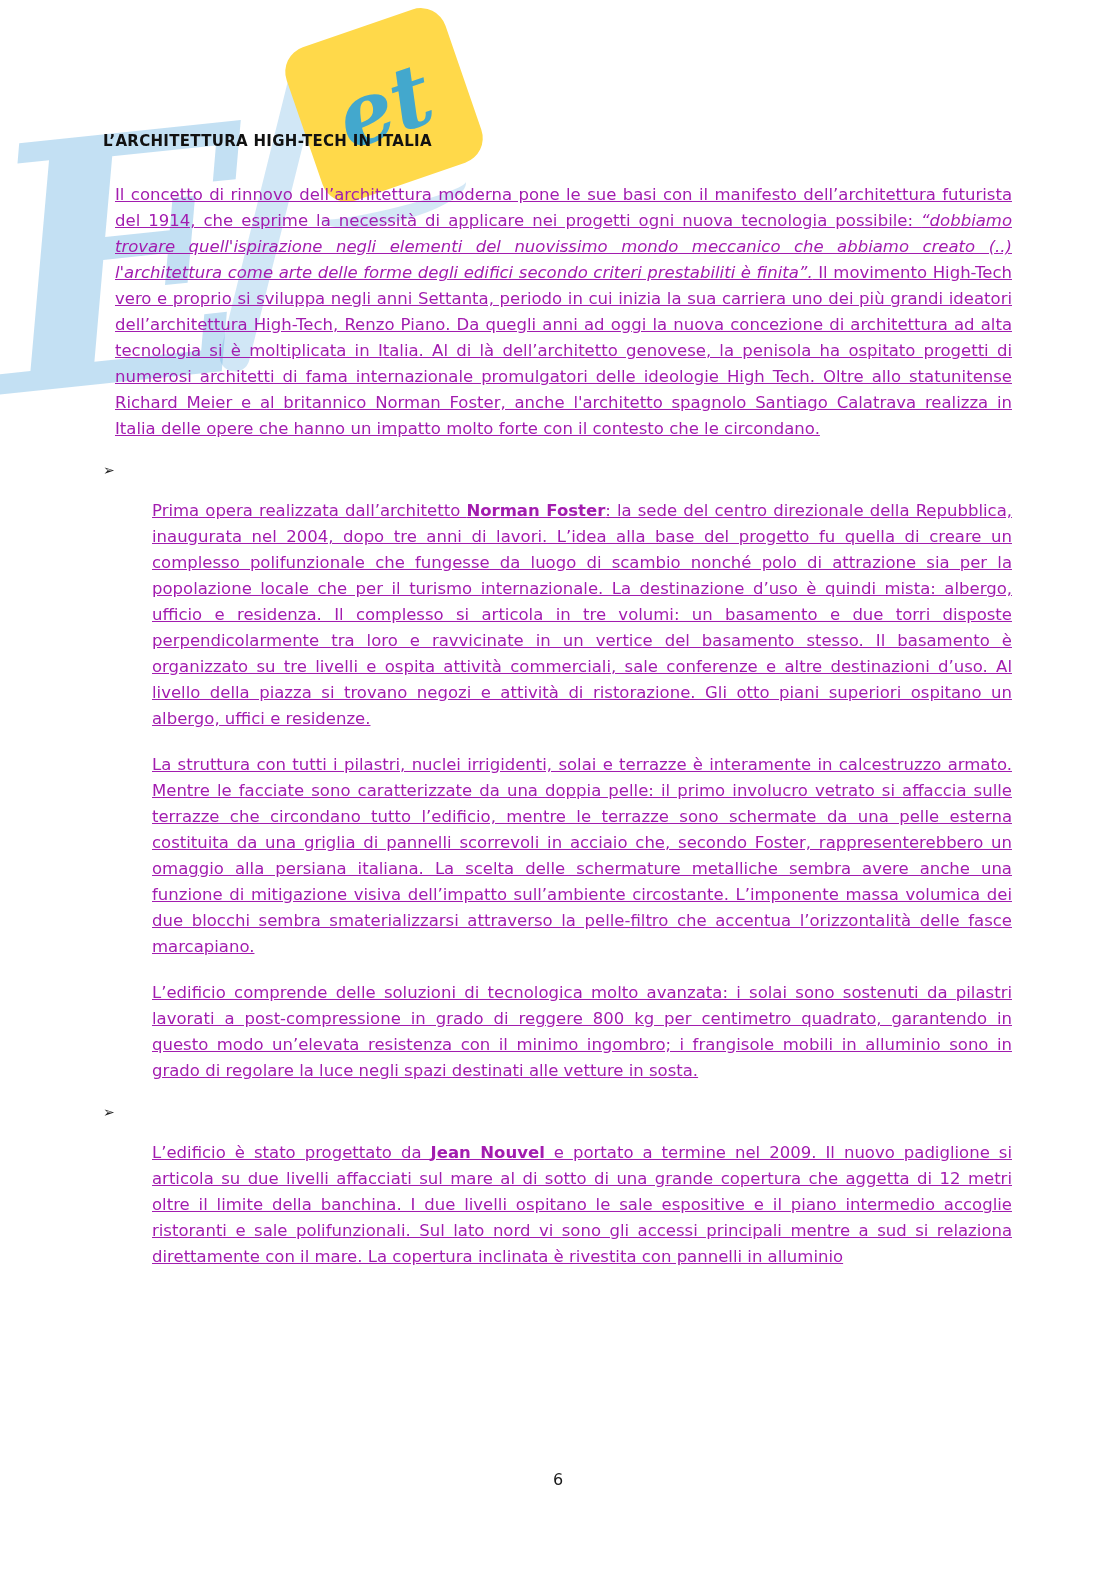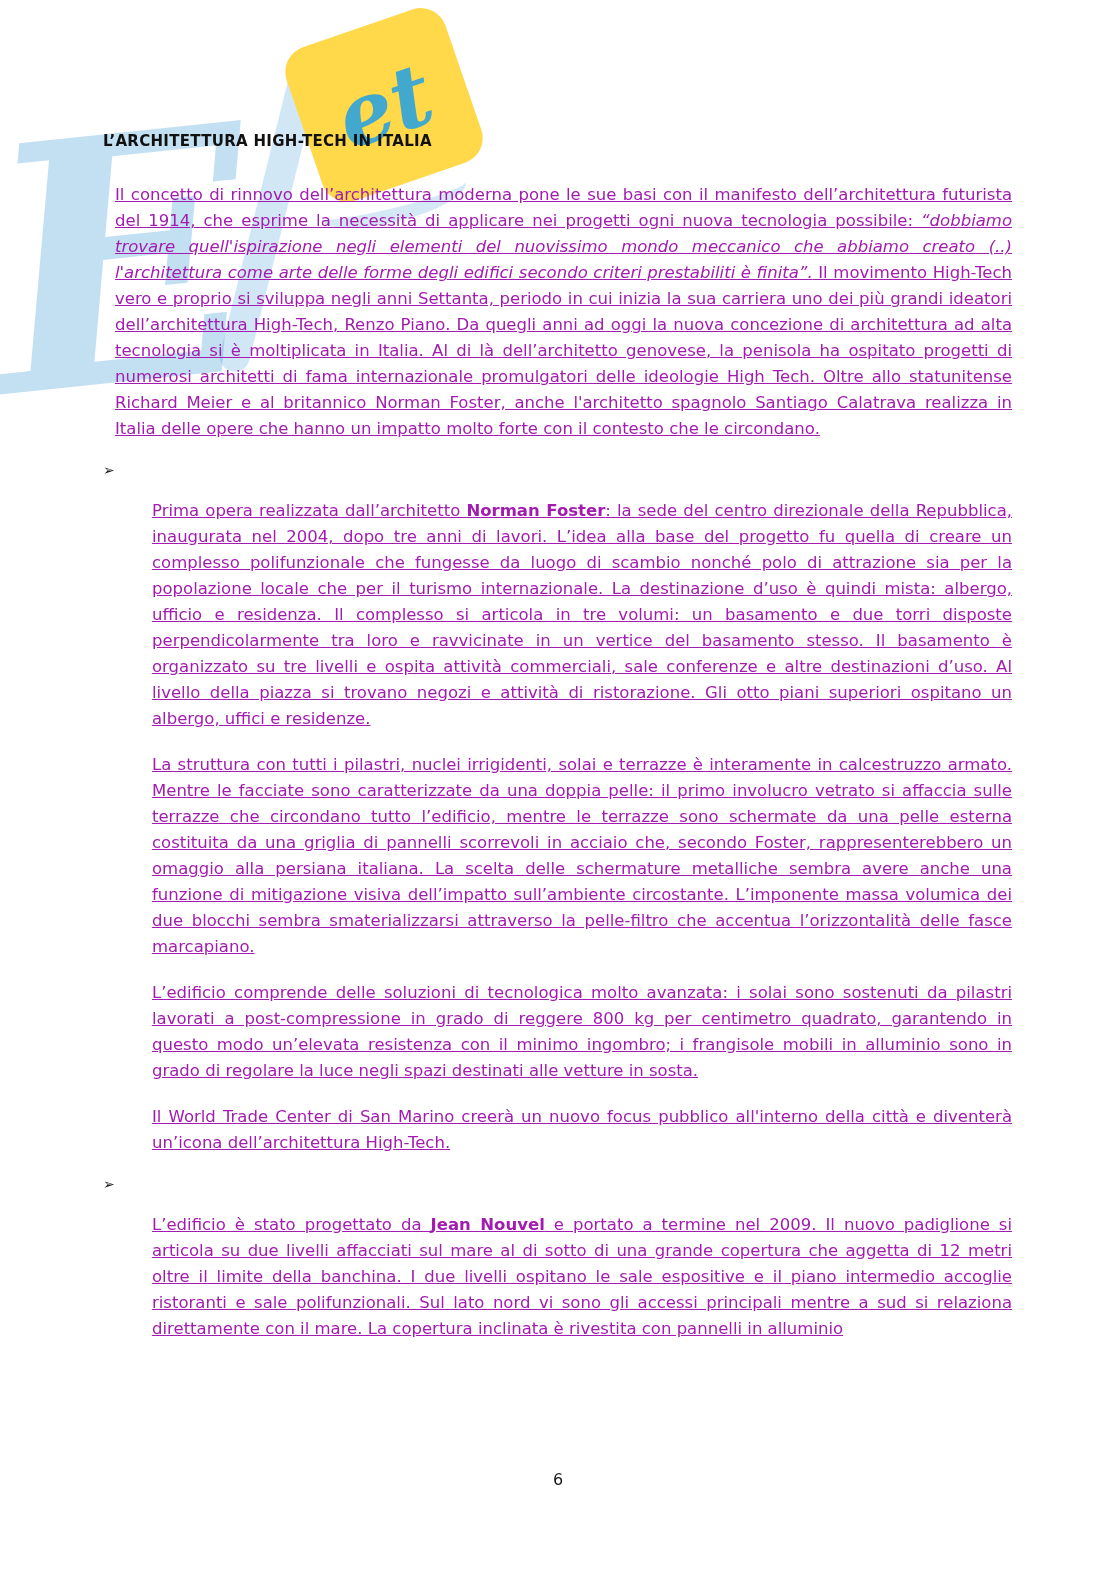--- a/index.html
+++ b/index.html
@@ -110,21 +110,20 @@
       </div>
     <div>
         <section class="section">
           <div class="section-heading">
             <span class="bullet">➢</span>
           </div>
           <div class="section-body">
             <p class="para"><span>Prima opera realizzata dall’architetto </span><span class="run-bold">Norman Foster</span><span>: la sede del centro direzionale della Repubblica, inaugurata nel 2004, dopo tre anni di lavori. L’idea alla base del progetto fu quella di creare un complesso polifunzionale che fungesse da luogo di scambio nonché polo di attrazione sia per la popolazione locale che per il turismo internazionale. La destinazione d’uso è quindi mista: albergo, ufficio e residenza. Il complesso si articola in tre volumi: un basamento e due torri disposte perpendicolarmente tra loro e ravvicinate in un vertice del basamento stesso. Il basamento è organizzato su tre livelli e ospita attività commerciali, sale conferenze e altre destinazioni d’uso. Al livello della piazza si trovano negozi e attività di ristorazione. Gli otto piani superiori ospitano un albergo, uffici e residenze.</span></p>
             <p class="para"><span>La struttura con tutti i pilastri, nuclei irrigidenti, solai e terrazze è interamente in calcestruzzo armato. Mentre le facciate sono caratterizzate da una doppia pelle: il primo involucro vetrato si affaccia sulle terrazze che circondano tutto l’edificio, mentre le terrazze sono schermate da una pelle esterna costituita da una griglia di pannelli scorrevoli in acciaio che, secondo Foster, rappresenterebbero un omaggio alla persiana italiana. La scelta delle schermature metalliche sembra avere anche una funzione di mitigazione visiva dell’impatto sull’ambiente circostante. L’imponente massa volumica dei due blocchi sembra smaterializzarsi attraverso la pelle-filtro che accentua l’orizzontalità delle fasce marcapiano.</span></p>
             <p class="para"><span>L’edificio comprende delle soluzioni di tecnologica molto avanzata: i solai sono sostenuti da pilastri lavorati a post-compressione in grado di reggere 800 kg per centimetro quadrato, garantendo in questo modo un’elevata resistenza con il minimo ingombro; i frangisole mobili in alluminio sono in grado di regolare la luce negli spazi destinati alle vetture in sosta.</span></p>
-            <p class="para"><span>Il World Trade Center di San Marino creerà un nuovo focus pubblico all'interno della città e diventerà un’icona dell’architettura High-Tech.</span></p>
           </div>
         </section>
         <section class="section">
           <div class="section-heading">
             <span class="bullet">➢</span>
           </div>
           <div class="section-body">
             <p class="para"><span>L’edificio è stato progettato da </span><span class="run-bold">Jean Nouvel</span><span> e portato a termine nel 2009. Il nuovo padiglione si articola su due livelli affacciati sul mare al di sotto di una grande copertura che aggetta di 12 metri oltre il limite della banchina. I due livelli ospitano le sale espositive e il piano intermedio accoglie ristoranti e sale polifunzionali. Sul lato nord vi sono gli accessi principali mentre a sud si relaziona direttamente con il mare. La copertura inclinata è rivestita con pannelli in alluminio</span></p>
           </div>
         </section>

